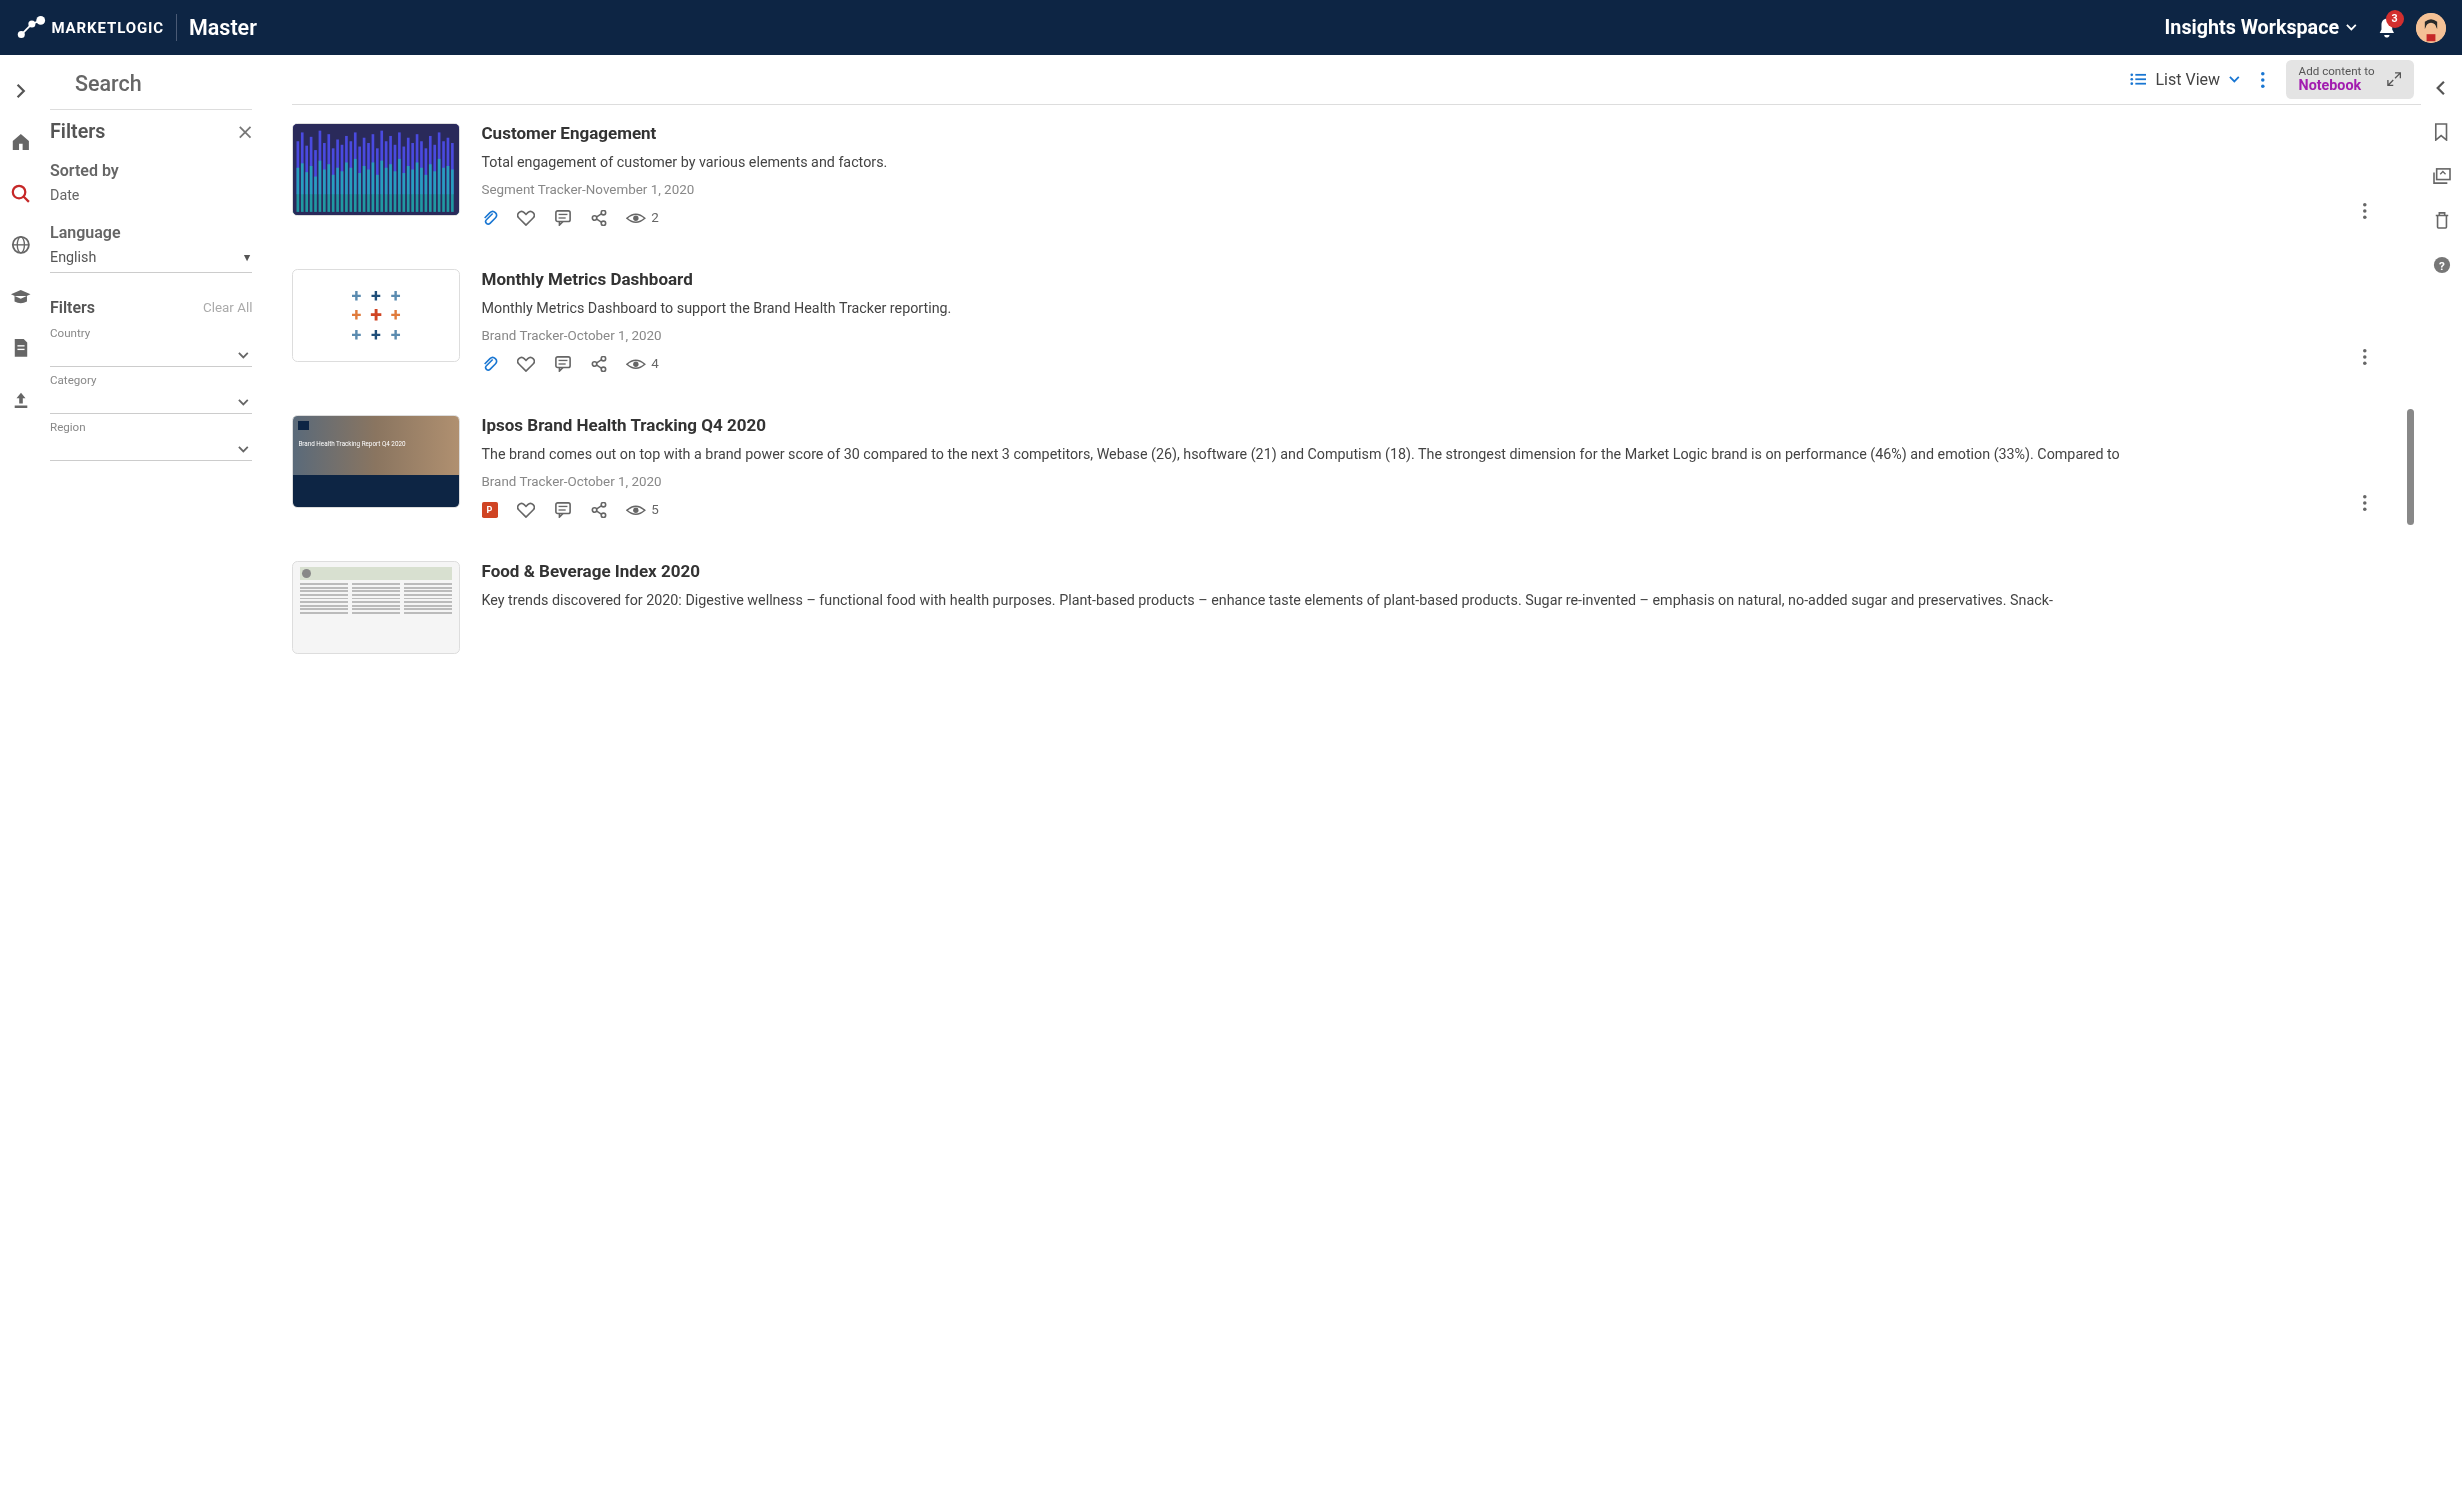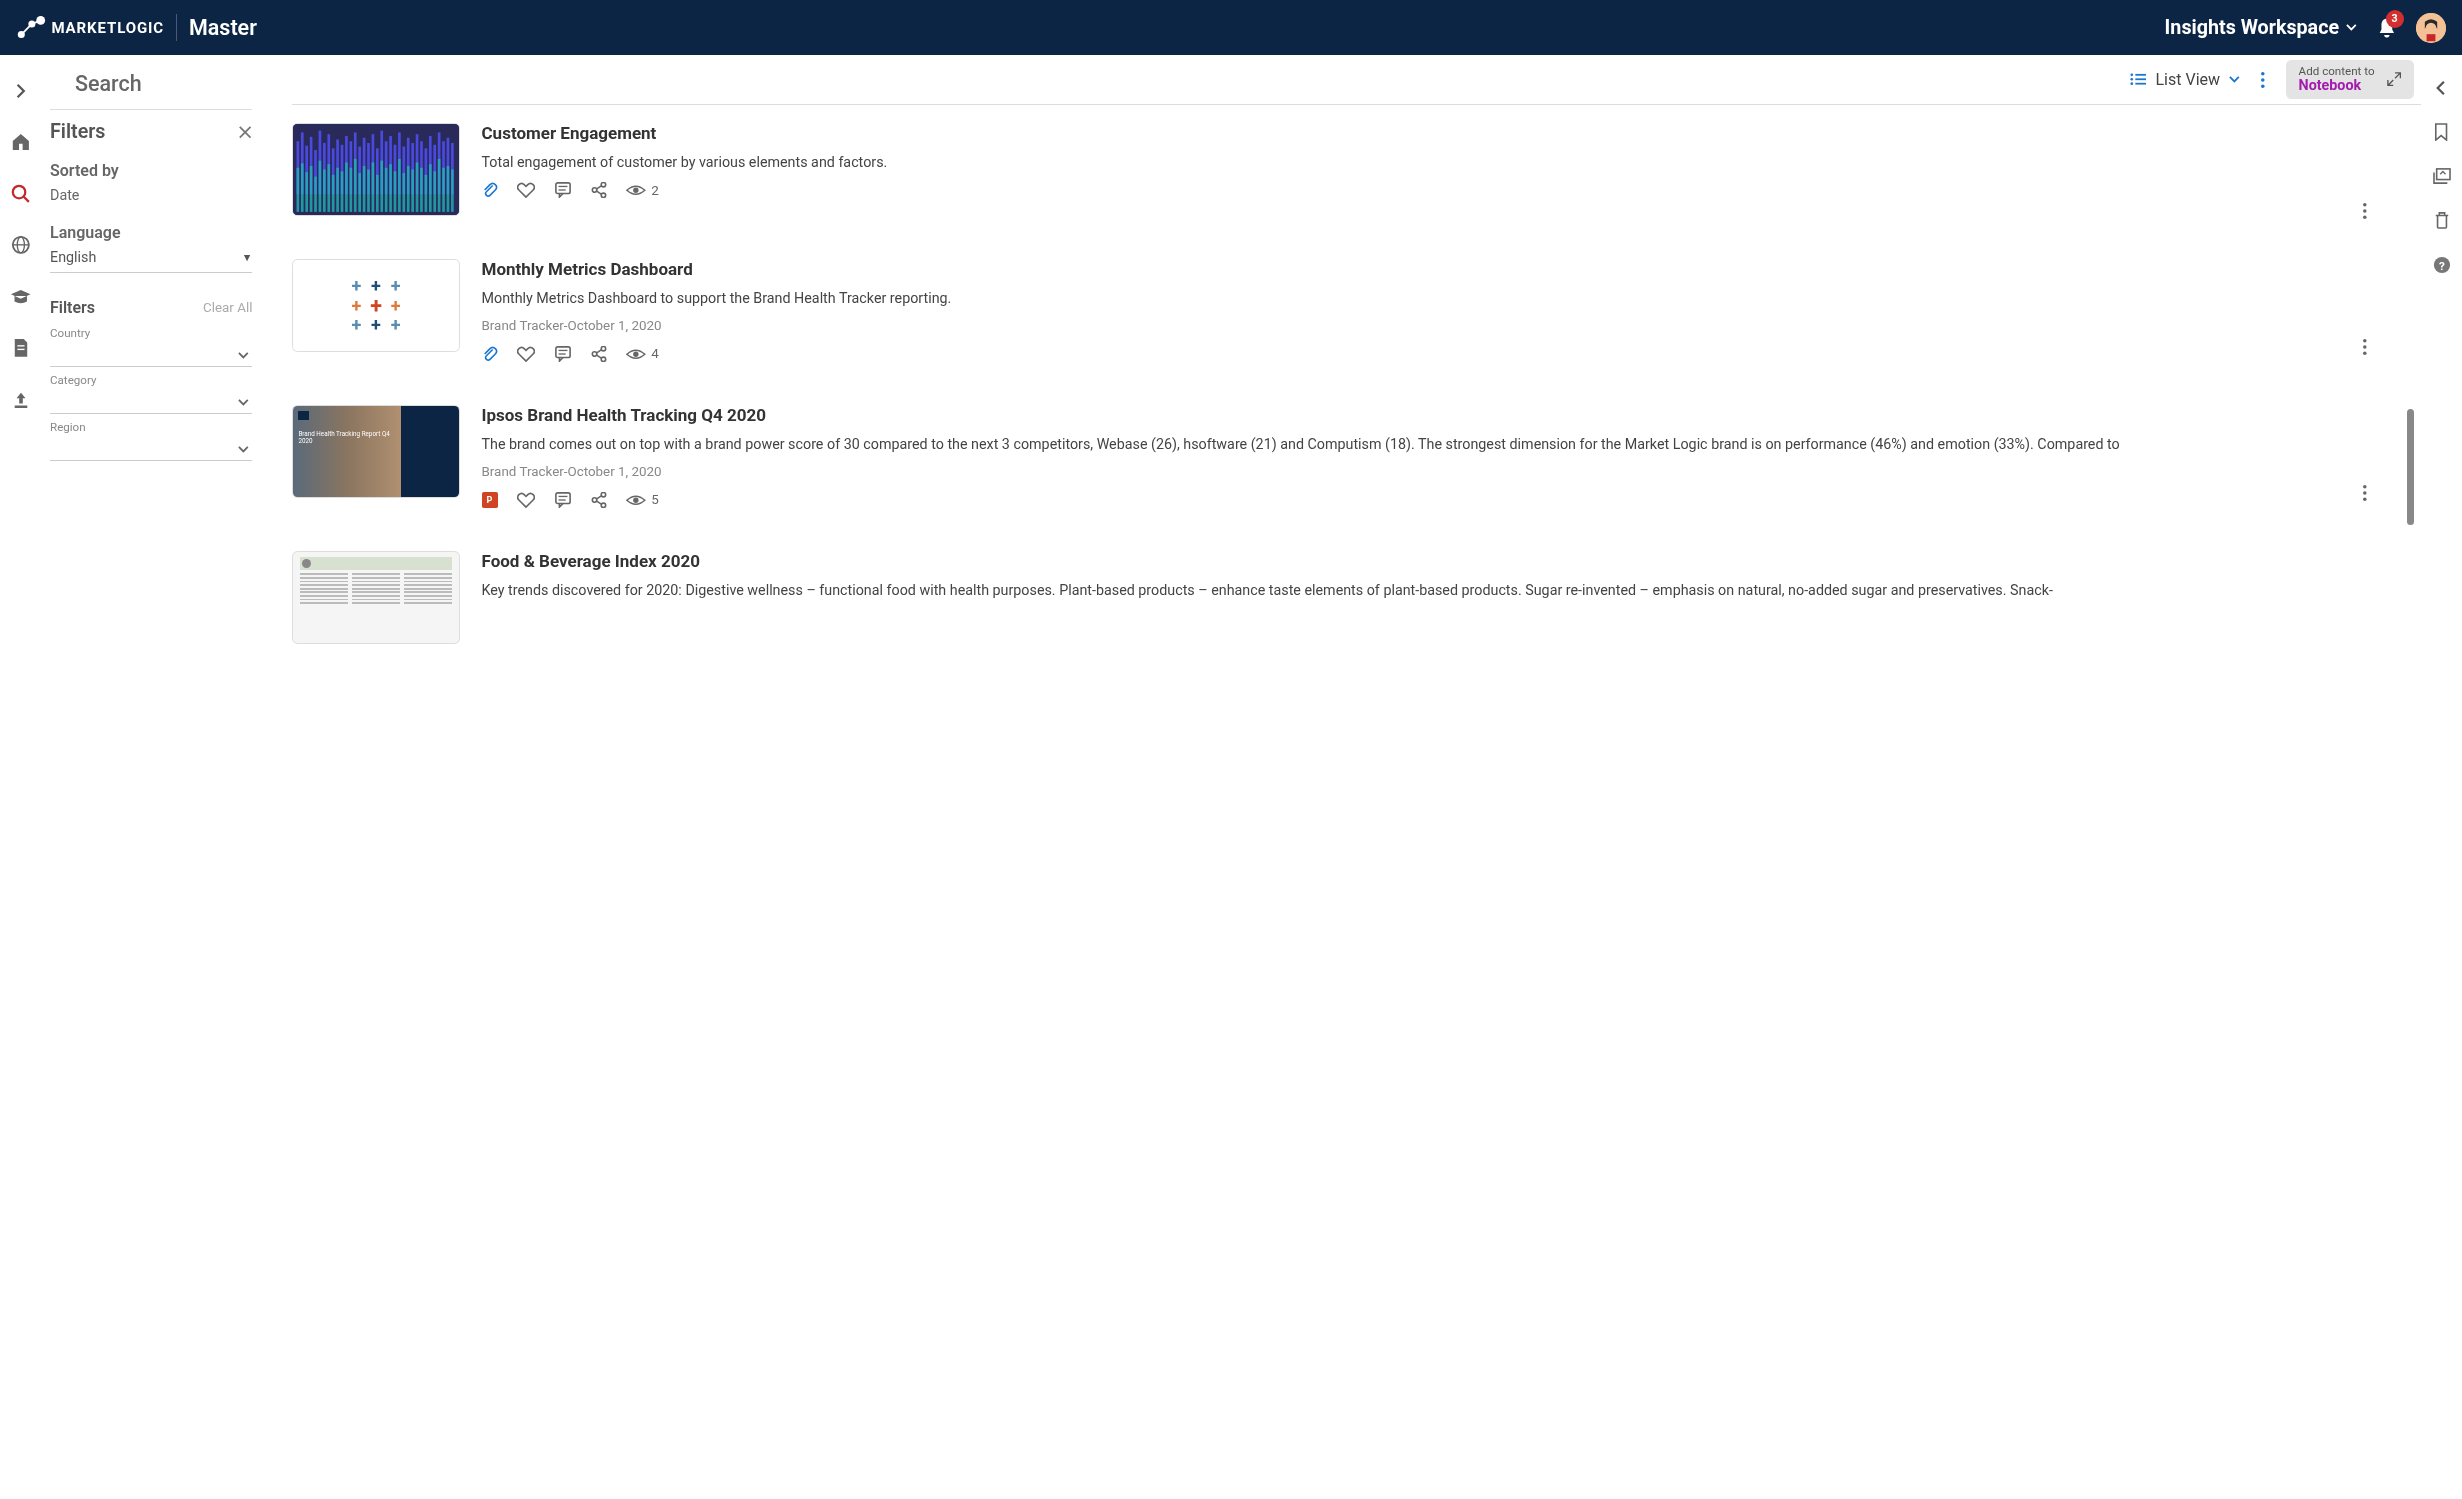--- a/index.html
+++ b/index.html
@@ -85,21 +85,21 @@
 
 .scrollbar-track { position: absolute; right: 7.2px; top: 304px; width: 7.2px; height: 116px; background: #888; border-radius: 3.6px; }
 
 svg { display: block; }
 
 
 .tableau-grid { display: grid; grid-template-columns: repeat(3, 16px); grid-template-rows: repeat(3, 16px); gap: 3.6px; }
 .tableau-grid .plus { font-size: 18px; font-weight: 700; line-height: 16px; text-align: center; }
 
 
-.ppt-inner { width: 100%; height: 100%; display: flex; flex-direction: row; }
+.ppt-inner { width: 100%; height: 100%; display: flex; flex-direction: column; }
 .ppt-top { flex: 0.65; background: linear-gradient(to right, #5a6a7a 0%, #8a7560 50%, #b09070 100%); position: relative; }
 .ppt-top::after { content: ""; position: absolute; left: 5.4px; top: 5.4px; width: 10.7px; height: 9px; background: #0d2544; }
 .ppt-label { position: absolute; left: 5.4px; top: 25px; color: #fff; font-size: 6.3px; line-height: 1.1; }
 .ppt-bot { flex: 0.35; background: #0d2544; }
 
 
 .doc-inner { width: 100%; height: 100%; padding: 5.4px 7.2px; }
 .doc-head { height: 12.5px; background: #d8e0d0; margin-bottom: 3.6px; display: flex; align-items: center; gap: 3.6px; padding: 1.8px; }
 .doc-head .circ { width: 9px; height: 9px; border-radius: 50%; background: #888; }
 .doc-cols { display: flex; gap: 3.6px; }
@@ -360,20 +360,21 @@
                   <rect x="164" y="40" width="3" height="60"></rect>
                   <rect x="169" y="50" width="3" height="50"></rect>
                   <rect x="174" y="48" width="3" height="52"></rect>
                   <rect x="179" y="52" width="3" height="48"></rect>
               </g>
             </svg>
           </div>
           <div class="card-body">
             <div class="card-title">Customer Engagement</div>
             <div class="card-desc">Total engagement of customer by various elements and factors.</div>
+            <div class="card-meta">Segment Tracker-November 1, 2020</div>
             <div class="card-actions">
               <span class="act blue">
                   <svg width="16" height="16" viewBox="0 0 18 18">
                     <path d="M12 4 L5 11 Q3 13 5 15 Q7 17 9 15 L15 9 Q18 6 15 3 Q12 0 9 3 L3 9" stroke="#1976d2" stroke-width="1.8" fill="none"></path>
                   </svg>
                 </span>
               <span class="act">
                   <svg width="18" height="16" viewBox="0 0 20 18">
                     <path d="M10 17 L2 9 Q-1 6 2 3 Q5 0 8 3 L10 5 L12 3 Q15 0 18 3 Q21 6 18 9 Z" stroke="#666" stroke-width="1.8" fill="none"></path>
                   </svg>

